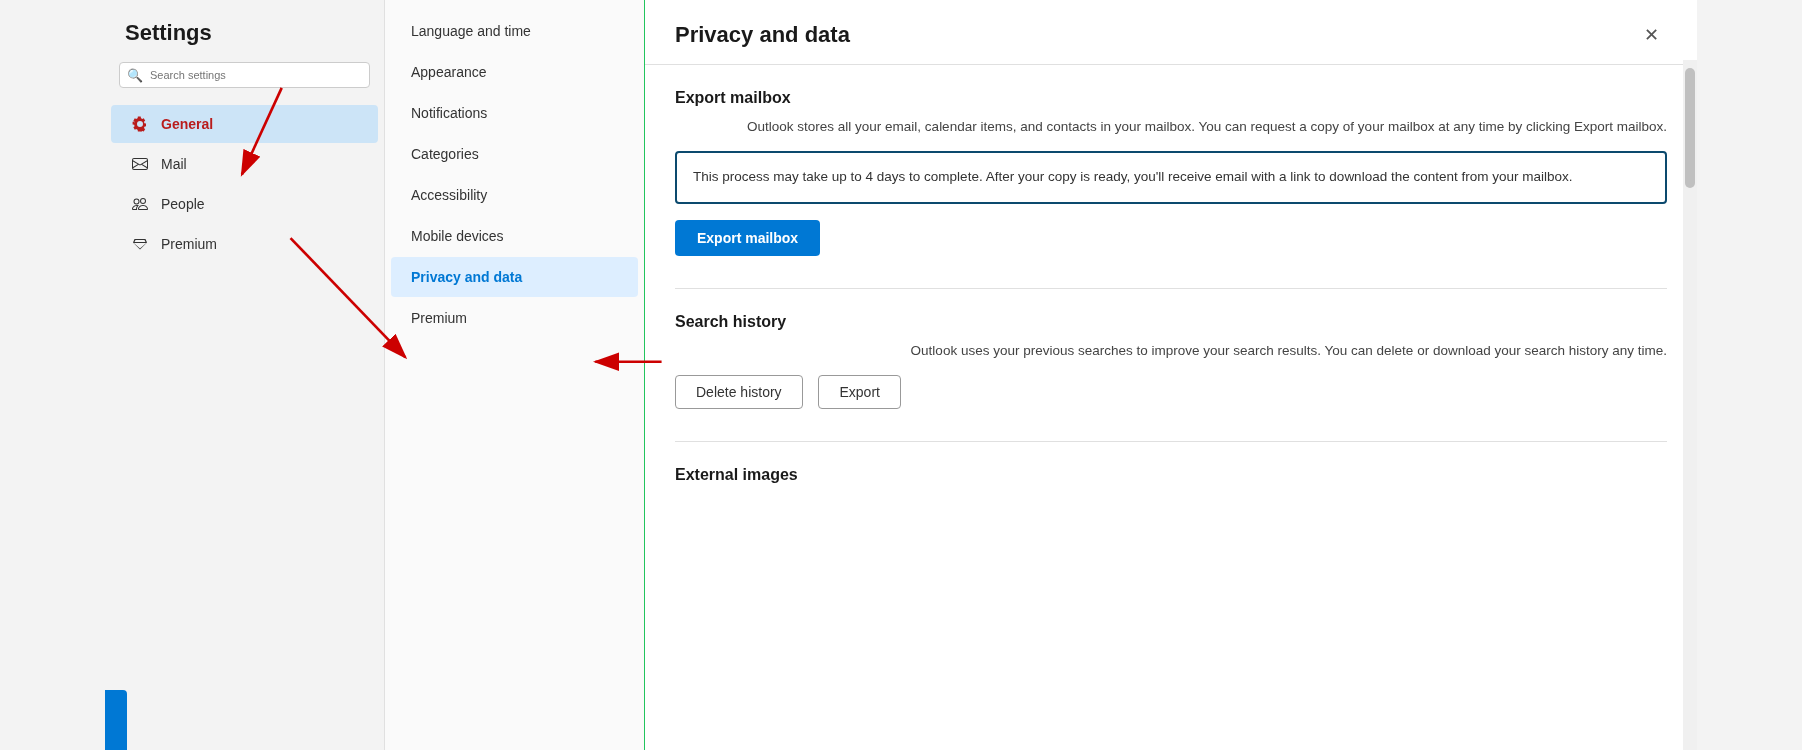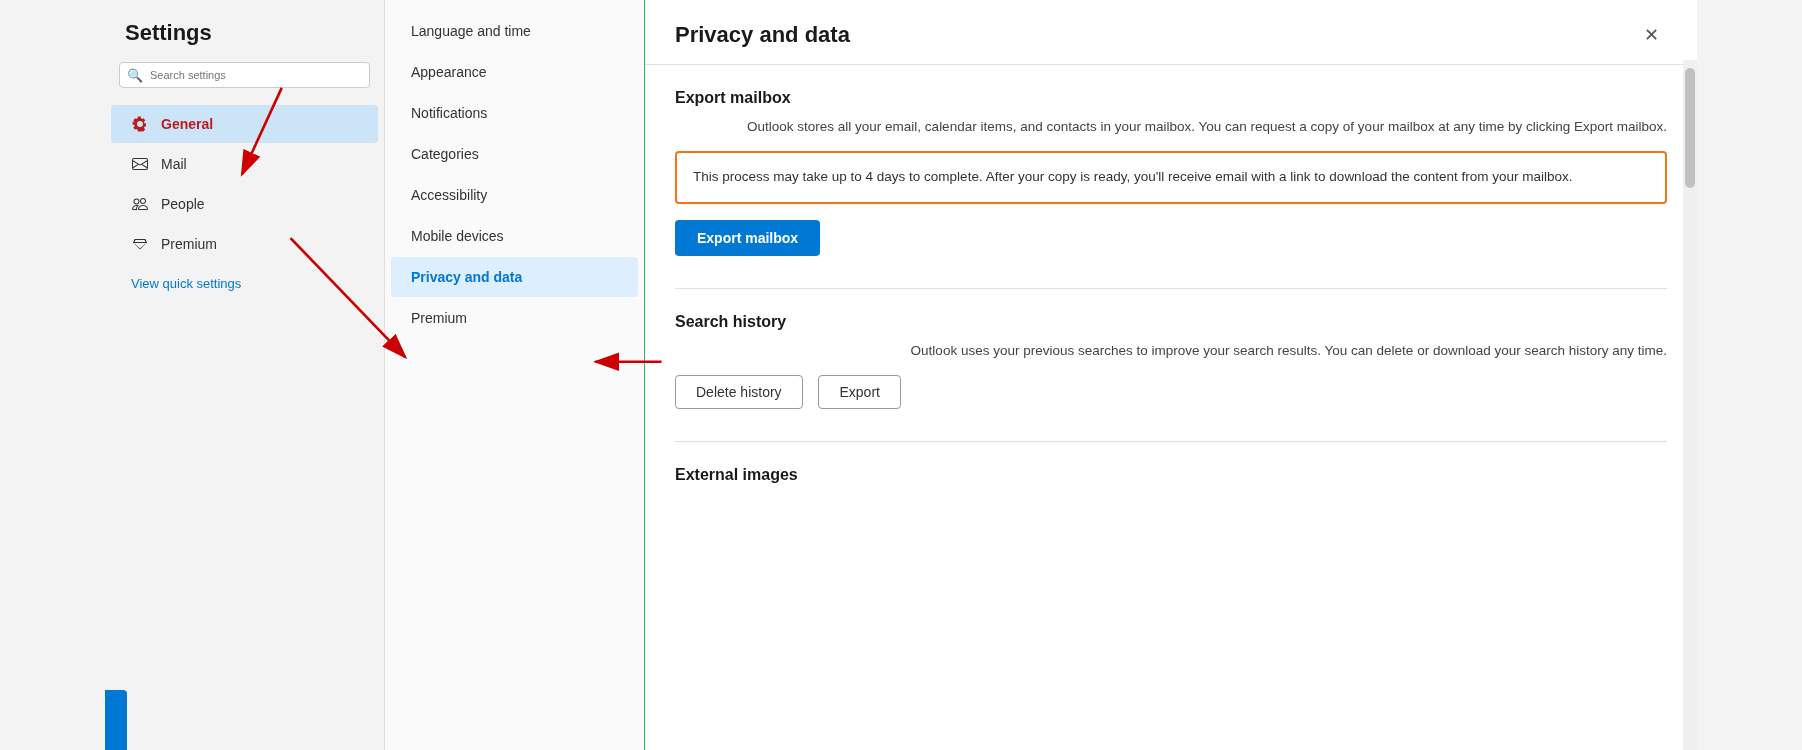--- a/index.html
+++ b/index.html
@@ -182,21 +182,21 @@
 
     .section-desc {
       font-size: 13.5px;
       color: #444;
       line-height: 1.5;
       margin-bottom: 14px;
       text-align: right;
     }
 
     .info-box {
-      border: 2px solid #f97316;
+      border: 2px solid #0c4a6e;
       border-radius: 4px;
       padding: 14px 16px;
       margin-bottom: 16px;
       font-size: 13.5px;
       color: #333;
       line-height: 1.5;
     }
 
     .btn-primary {
       background: #0078d4;
@@ -309,21 +309,20 @@
 
     <div class="nav-item">
       <span class="nav-icon">
         <svg width="16" height="16" viewBox="0 0 16 16" fill="currentColor">
           <path d="M2.5 3l-1.5 3.5 7 7 7-7L13.5 3h-11zm5.5 9.5L1.8 7h12.4L8 12.5zM3.5 4h9l1 2H2.5l1-2z"></path>
         </svg>
       </span>
       <span class="nav-label">Premium</span>
     </div>
 
-    <div class="view-quick-settings">View quick settings</div>
 
     <div class="bottom-blue-bar"></div>
   </div>
 
   <div class="sidebar-secondary">
     <div class="secondary-item">Language and time</div>
     <div class="secondary-item">Appearance</div>
     <div class="secondary-item">Notifications</div>
     <div class="secondary-item">Categories</div>
     <div class="secondary-item">Accessibility</div>

